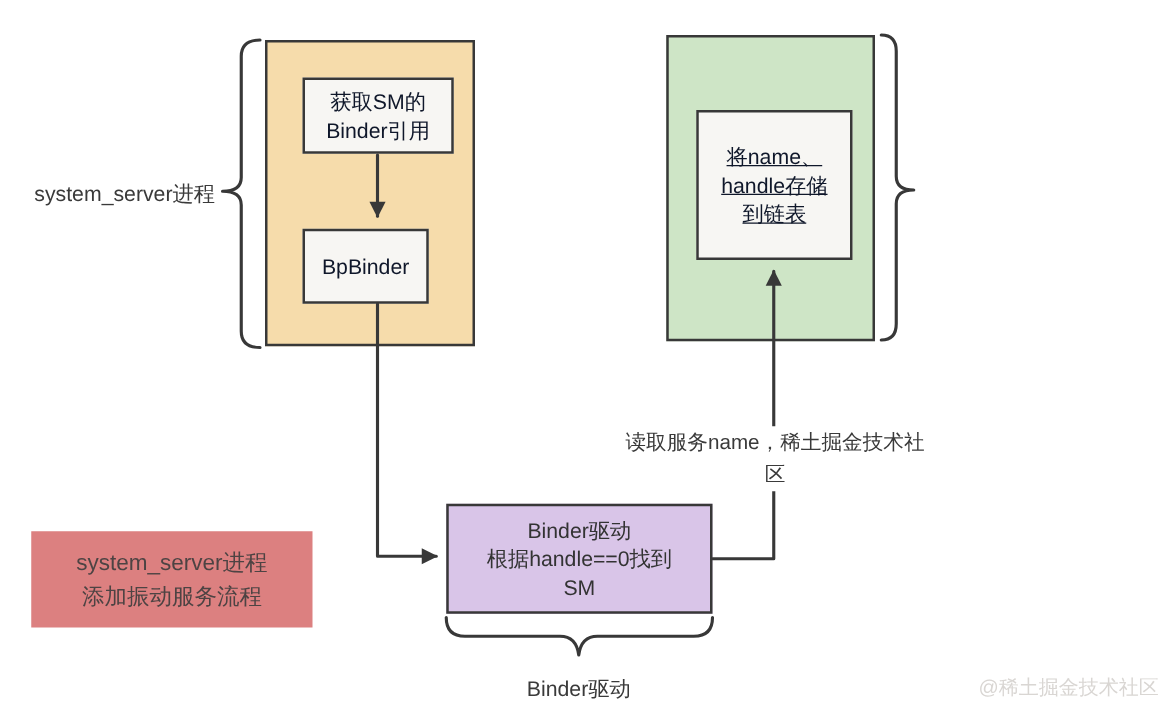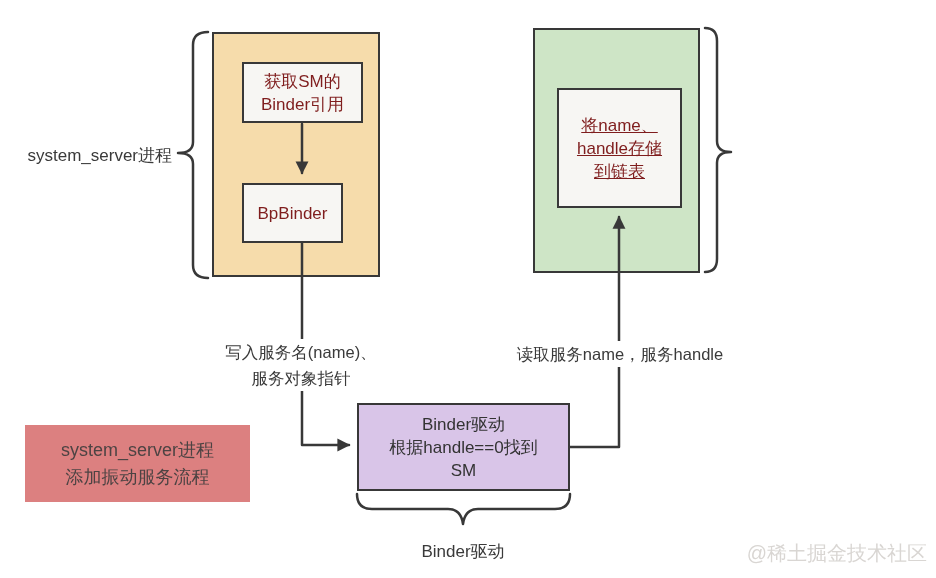--- a/index.html
+++ b/index.html
@@ -33,21 +33,21 @@
     border: 2.5px solid var(--line, #383838);
     box-sizing: border-box;
     display: flex;
     align-items: center;
     justify-content: center;
     text-align: center;
     font-size: 17px;
     line-height: 23px;
     white-space: pre-line;
     z-index: 1;
-    color: #7f1d1d;
+    color: #0f172a;
   }
 
   .driver-box {
     position: absolute;
     background: var(--purple, #d9c5e8);
     border: 2.5px solid var(--line, #383838);
     box-sizing: border-box;
     display: flex;
     align-items: center;
     justify-content: center;
@@ -96,21 +96,21 @@
     left: 363px; top: 540px;
     width: 200px;
     text-align: center;
     font-size: 17px;
     color: #3a3a3a;
     z-index: 3;
   }
   .watermark {
     position: absolute;
     right: 9px; top: 540px;
-    font-size: 20px;
+    font-size: 16px;
     color: #d9d6d3;
     z-index: 3;
     white-space: nowrap;
     margin-left: 20px;
   }
   svg.layer-lines {
     position: absolute;
     left: 0; top: 0;
     width: 936px; height: 578px;
   }
@@ -152,22 +152,20 @@
       <path d="M570 447 L619 447 L619 217" marker-end="url(#arrowhead)"></path>
       <path d="M208 32 Q193 32 193 45 L193 142 Q193 153 178 153 Q193 153 193 164 L193 265 Q193 278 208 278"></path>
       <path d="M705 28 Q717 28 717 41 L717 141 Q717 152 731 152 Q717 152 717 163 L717 259 Q717 272 705 272"></path>
       <path d="M357 494 Q357 509 372 509 L448 509 Q461 509 463 524 Q465 509 478 509 L555 509 Q570 509 570 494"></path>
     </g>
   </svg>
 
   <div class="side-label" style="left:0px; top:144px; width:172px; text-align:right;">system_server进程</div>
 
 
-  <div class="anno" style="left:203px; top:339px; width:196px;">写入服务名(name)、
-服务对象指针</div>
 
-  <div class="anno" style="left:496px; top:341px; width:248px;">读取服务name，服务handle</div>
+  <div class="anno" style="left:496px; top:341px; width:248px;">读取服务name，稀土掘金技术社区</div>
 
   <div class="bottom-label">Binder驱动</div>
 
   <div class="watermark">@稀土掘金技术社区</div>
 
 </div>
 
 </body></html>

